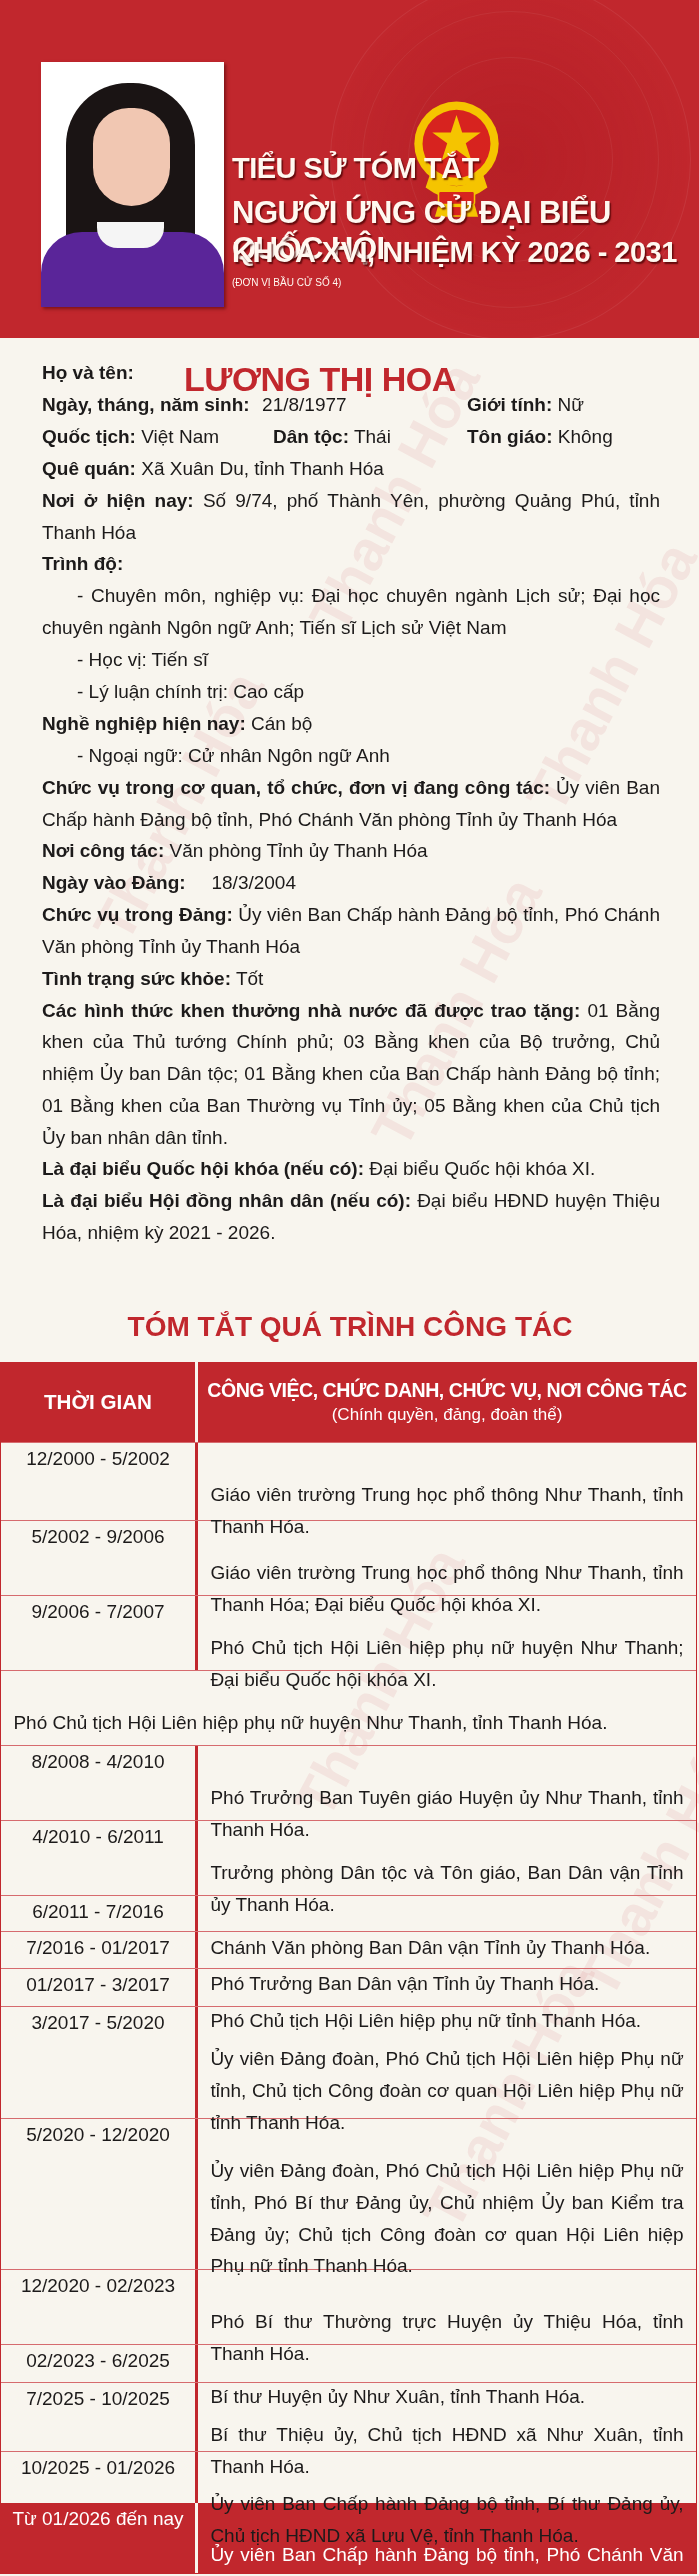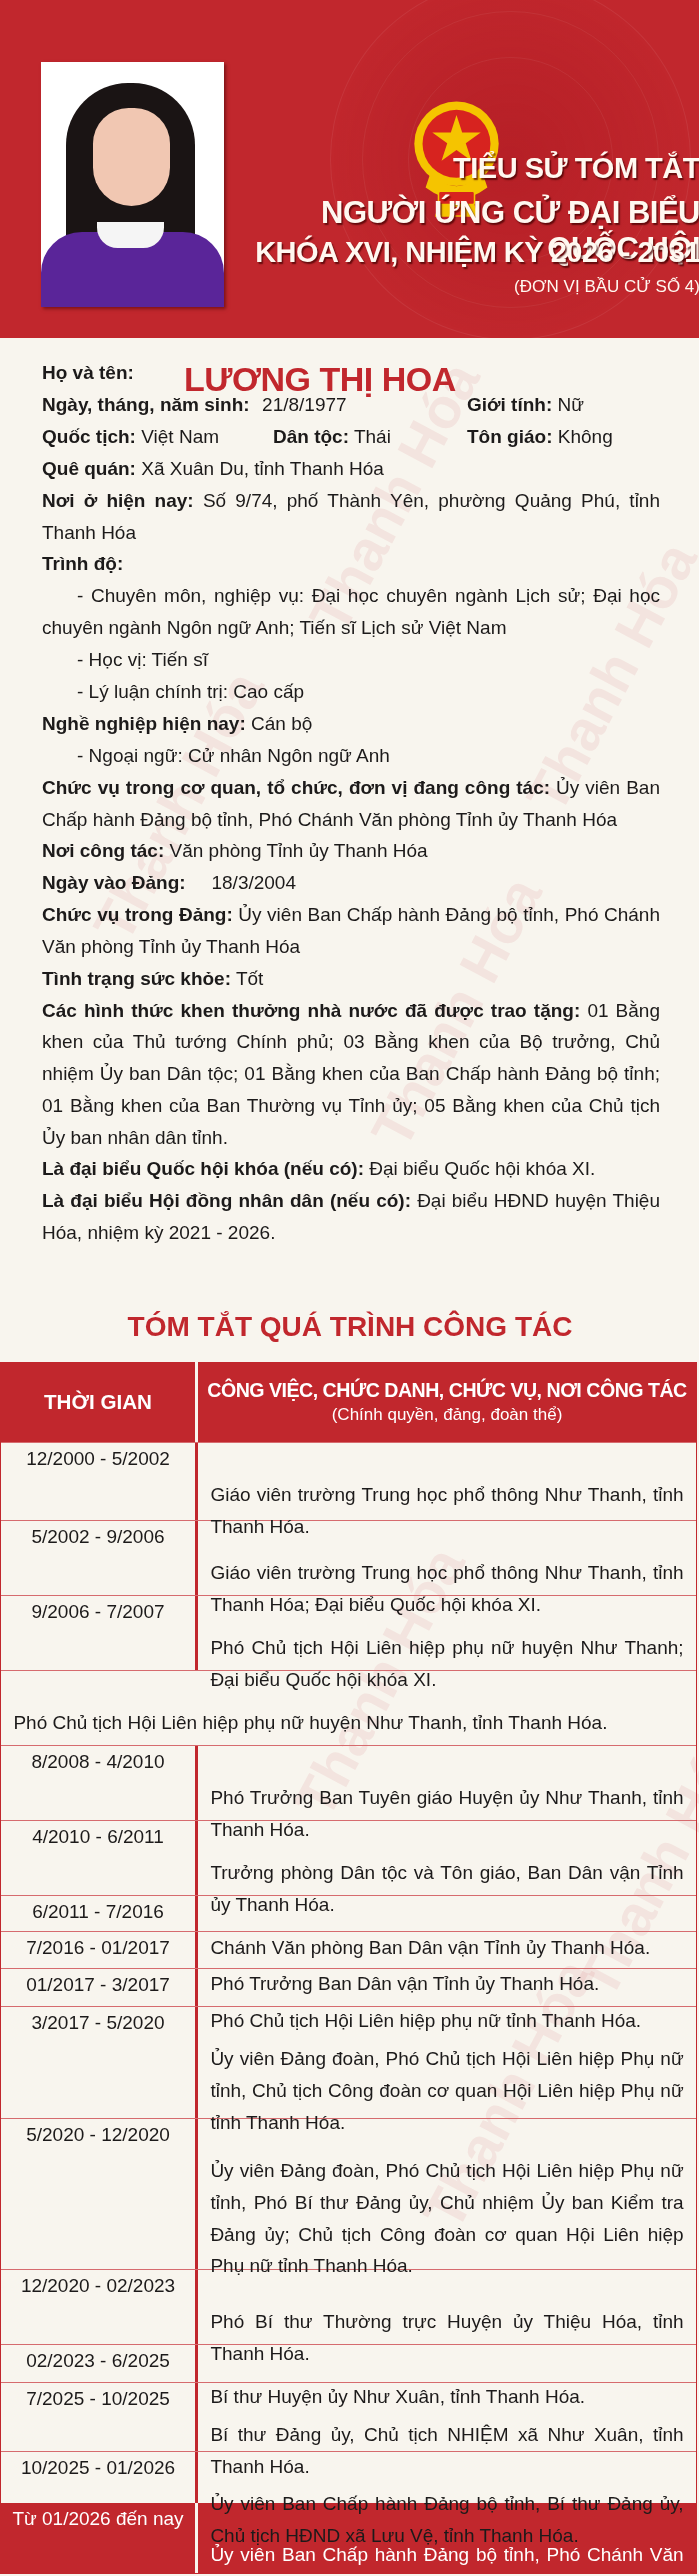--- a/index.html
+++ b/index.html
@@ -15,26 +15,26 @@
   .drum::before { content: ""; position: absolute; inset: 31px; border-radius: 50%; border: 1px solid rgba(255,255,255,0.06); }
   .drum::after { content: ""; position: absolute; inset: 77px; border-radius: 50%; border: 1px solid rgba(255,255,255,0.06); }
   .photo { position: absolute; left: 41px; top: 62px; width: 183px; height: 245px; background: #fff;
            box-shadow: 1.5px 2.1px 3.1px rgba(60,0,0,0.5); overflow: hidden; }
   .photo .hair { position: absolute; left: 25px; top: 20.6px; width: 129px; height: 227px; background: #1a1414; border-radius: 62px 62px 10.3px 10.3px; }
   .photo .face { position: absolute; left: 52px; top: 46px; width: 77px; height: 98px; background: #f1c7b2; border-radius: 36px 36px 39px 39px; }
   .photo .body { position: absolute; left: 0; top: 170px; width: 183px; height: 82px; background: #5a2599; border-radius: 41px 41px 0 0; }
   .photo .collar { position: absolute; left: 56px; top: 160px; width: 67px; height: 26px; background: #f5f5f5; border-radius: 0 0 20.6px 20.6px; }
 
   .emblem { position: absolute; left: 410px; top: 82px; width: 93px; height: 175px; }
-  .title { position: absolute; left: 232px; width: 468px; text-align: right; color: #fff8f0; font-weight: bold;
+  .title { position: absolute; left: 232px; width: 468px; text-align: left; color: #fff8f0; font-weight: bold;
            font-family: "Liberation Sans", sans-serif; text-shadow: 1.5px 1.5px 1.5px rgba(70,0,0,0.75); letter-spacing: -0.5px; }
   .t1 { top: 152px; font-size: 29px; }
   .t2 { top: 195px; font-size: 31px; }
   .t3 { top: 236px; font-size: 29px; }
-  .t4 { top: 277px; font-size: 17px; font-weight: normal; text-shadow: none; letter-spacing: 0; }
+  .t4 { top: 277px; font-size: 10px; font-weight: normal; text-shadow: none; letter-spacing: 0; }
 
   
   .info { position: absolute; left: 42px; top: 357px; width: 618px; font-size: 19px; line-height: 1.67; font-family: "Liberation Sans Narrow", "Liberation Sans", sans-serif; }
   .info .ln { white-space: nowrap; position: relative; height: 32px; }
   .info .ln.wrap { white-space: normal; height: auto; text-align: justify; }
   .lbl { font-weight: bold; }
   .name { color: #c1272d; font-weight: bold; font-size: 34px; font-family: "Liberation Sans", sans-serif; letter-spacing: -0.5px; position: absolute; left: 142px; top: -6.2px; }
   .abs { position: absolute; top: 0; }
   .indent { padding-left: 35px; }
 
@@ -233,21 +233,21 @@
     <div class="row" style="height:75px">
       <div class="c1">12/2020 - 02/2023</div>
       <div class="c2">Phó Bí thư Thường trực Huyện ủy Thiệu Hóa, tỉnh Thanh Hóa.</div>
     </div>
     <div class="row" style="height:38px">
       <div class="c1">02/2023 - 6/2025</div>
       <div class="c2">Bí thư Huyện ủy Như Xuân, tỉnh Thanh Hóa.</div>
     </div>
     <div class="row" style="height:69px">
       <div class="c1">7/2025 - 10/2025</div>
-      <div class="c2">Bí thư Đảng ủy, Chủ tịch NHIỆM xã Như Xuân, tỉnh Thanh Hóa.</div>
+      <div class="c2">Bí thư Thiệu ủy, Chủ tịch HĐND xã Như Xuân, tỉnh Thanh Hóa.</div>
     </div>
     <div class="row" style="height:52px">
       <div class="c1">10/2025 - 01/2026</div>
       <div class="c2">Ủy viên Ban Chấp hành Đảng bộ tỉnh, Bí thư Đảng ủy, Chủ tịch HĐND xã Lưu Vệ, tỉnh Thanh Hóa.</div>
     </div>
     <div class="row hl" style="height:70px">
       <div class="c1">Từ 01/2026 đến nay</div>
       <div class="c2">Ủy viên Ban Chấp hành Đảng bộ tỉnh, Phó Chánh Văn phòng Tỉnh ủy Thanh Hóa</div>
     </div>
   </div>

